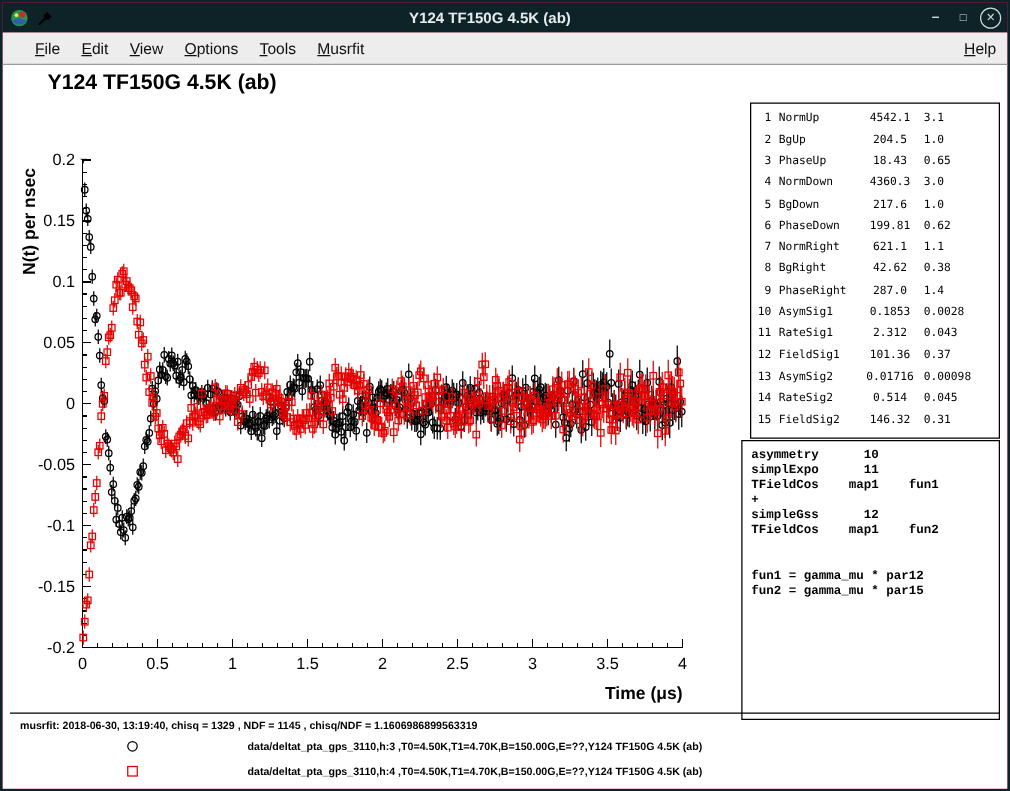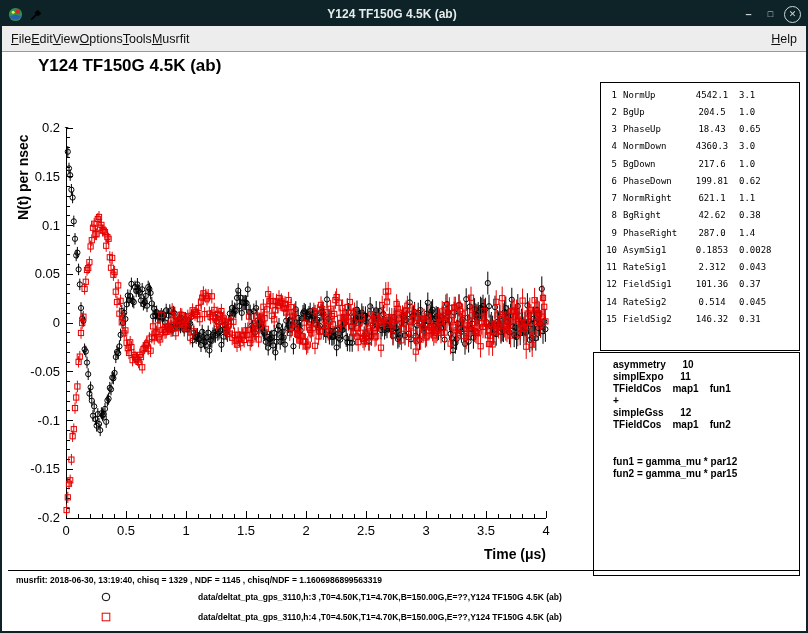--- a/index.html
+++ b/index.html
@@ -13,42 +13,42 @@
   .tb-title{flex:1;text-align:center;font-size:12px;font-weight:600;color:#e6ecec;
             white-space:nowrap;overflow:hidden;}
   .tb-btn{width:17px;height:17px;display:flex;align-items:center;justify-content:center;
           color:#cdd8d8;flex:0 0 auto;cursor:default;user-select:none;}
   .tb-min{font-size:11px;font-weight:bold;}
   .tb-max{font-size:9px;}
   .tb-close{width:15px;height:15px;border:1px solid #cdd8d8;border-radius:50%;
             font-size:9px;line-height:13px;text-align:center;}
   
   .menubar{height:25px;background:#ededed;border-bottom:1px solid #9a9a9a;
-           display:flex;align-items:center;padding:0 9px;font-size:12.5px;color:#101010;}
+           display:flex;align-items:center;padding:0 9px;gap:17px;font-size:12.5px;color:#101010;}
   .menu-item{cursor:default;white-space:nowrap;}
   .menu-item u{text-decoration:underline;}
   .menu-spacer{flex:1;}
   
   .canvas{position:relative;height:581px;background:#fff;}
   .plot-title{position:absolute;left:36px;top:4px;font-size:17px;font-weight:bold;color:#000;}
   .plot-svg{position:absolute;left:0;top:18px;}
   
   .param-box{position:absolute;right:6px;top:30px;width:198px;height:264px;
              border:1px solid #000;background:#fff;padding:3px 0 0 0;box-sizing:content-box;overflow:hidden;}
   .p-row{display:flex;height:17.25px;align-items:center;
          font-family:"DejaVu Sans Mono",monospace;font-size:9px;color:#000;}
   .p-idx{width:16px;text-align:right;flex:0 0 auto;}
   .p-name{margin-left:6px;width:62px;flex:0 0 auto;}
   .p-val{width:54px;text-align:center;flex:0 0 auto;}
   .p-err{flex:0 0 auto;}
   .theory-box{position:absolute;right:6px;top:300px;width:198px;height:216px;
               border:1px solid #000;background:#fff;box-sizing:content-box;
               padding:6px 0 0 7px;overflow:hidden;}
-  .t-line{font-family:Liberation Sans, sans-serif;font-weight:bold;font-size:10px;
-          line-height:12.1px;white-space:pre;color:#000;margin-left:12px;}
+  .t-line{font-family:Liberation Mono, monospace;font-weight:bold;font-size:10px;
+          line-height:12.1px;white-space:pre;color:#000;}
   
   .footer{position:absolute;left:6px;right:6px;top:518px;height:62px;border-top:1px solid #000;}
   .status-line{position:absolute;left:8px;top:4px;font-size:8.5px;font-weight:bold;color:#000;white-space:nowrap;}
   .leg-row{position:absolute;left:0;right:0;height:18px;}
   .leg-row.r1{top:17px;} .leg-row.r2{top:37px;text-align:center;}
   .leg-marker{position:absolute;left:92px;top:3px;}
   .leg-text{position:absolute;left:190px;top:4px;font-size:8.5px;font-weight:bold;color:#000;white-space:nowrap;}
 </style>
 </head>
 <body>
@@ -1879,20 +1879,26 @@
           <span class="p-val">2.312</span>
           <span class="p-err">0.043</span>
         </div>
         <div class="p-row">
           <span class="p-idx">12</span>
           <span class="p-name">FieldSig1</span>
           <span class="p-val">101.36</span>
           <span class="p-err">0.37</span>
         </div>
         <div class="p-row">
+          <span class="p-idx">13</span>
+          <span class="p-name">AsymSig2</span>
+          <span class="p-val">0.01716</span>
+          <span class="p-err">0.00098</span>
+        </div>
+        <div class="p-row">
           <span class="p-idx">14</span>
           <span class="p-name">RateSig2</span>
           <span class="p-val">0.514</span>
           <span class="p-err">0.045</span>
         </div>
         <div class="p-row">
           <span class="p-idx">15</span>
           <span class="p-name">FieldSig2</span>
           <span class="p-val">146.32</span>
           <span class="p-err">0.31</span>

